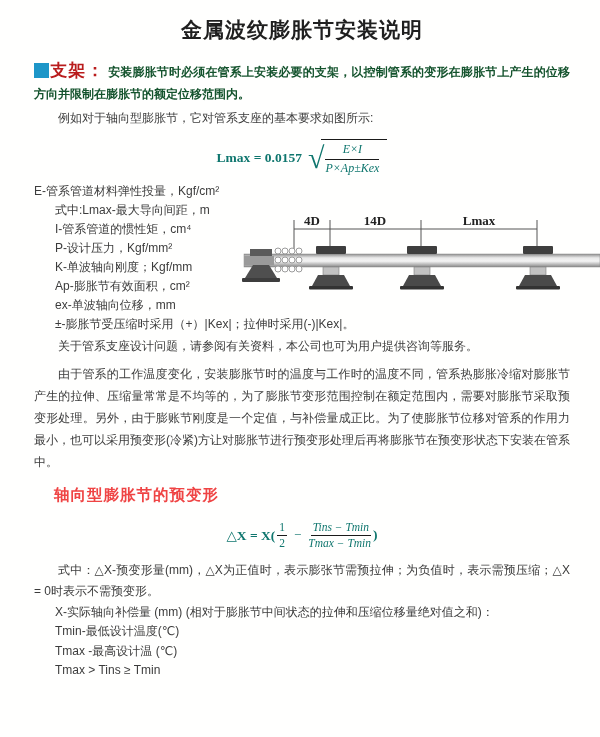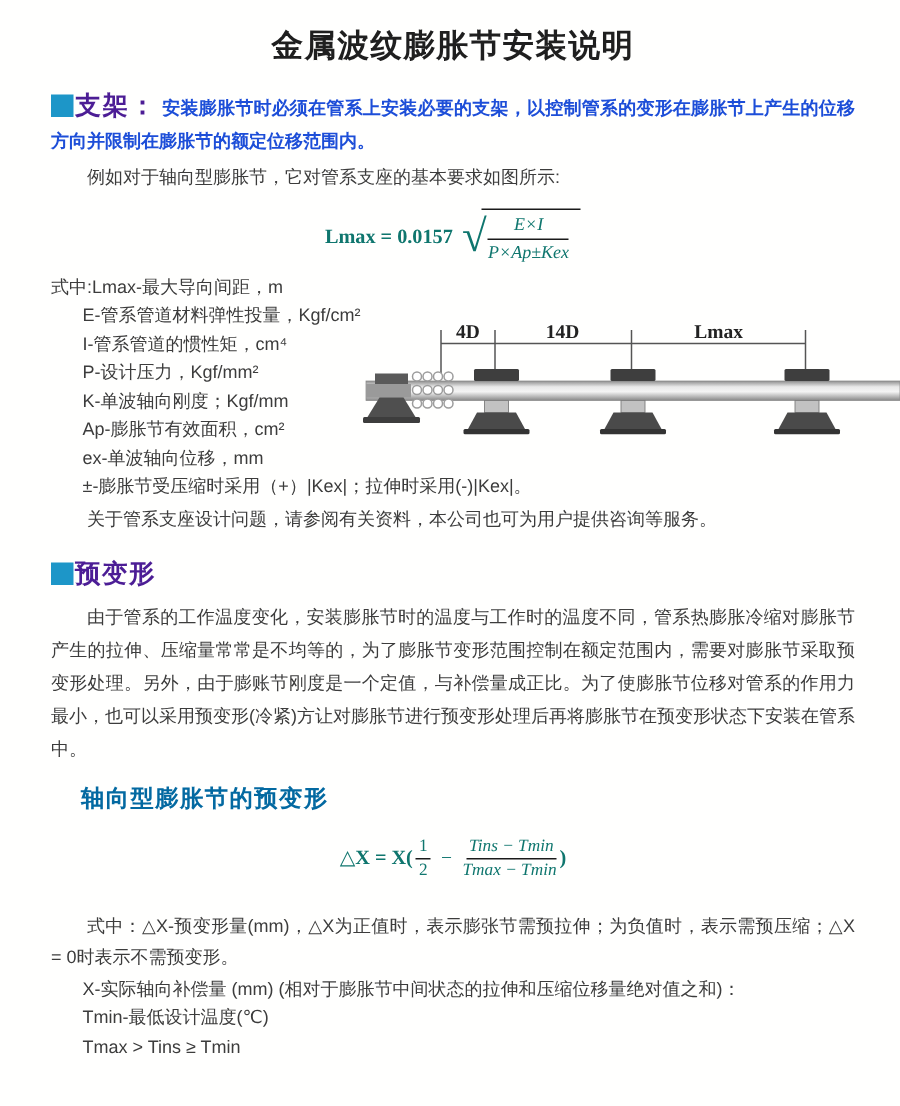--- a/index.html
+++ b/index.html
@@ -11,22 +11,22 @@
   }
   .page { width:600px; height:737px; padding:12px 30px 0 34px; position:relative; background:#fffffe; }
 
   .doc-title { text-align:center; font-size:21px; font-weight:bold; color:#1f1f1f; letter-spacing:1px; margin:4px 0 16px; }
 
   .para { line-height:22px; text-align:justify; }
   .indent { text-indent:2em; }
 
   .sec-head-inline { white-space:nowrap; }
   .marker { display:inline-block; width:15px; height:15px; background:#1d96c8; vertical-align:-2px; margin-right:1px; }
-  .sec-title { color:#4c1d95; font-size:17px; font-weight:bold; letter-spacing:1px; }
-  .bold-run { font-weight:bold; color:#1d4ed8; }
+  .sec-title { color:#b91c1c; font-size:17px; font-weight:bold; letter-spacing:1px; }
+  .bold-run { font-weight:bold; color:#14532d; }
   .p2 { margin-top:2px; }
 
   
   .formula-row { display:flex; justify-content:center; align-items:center; font-family:"Liberation Serif","DejaVu Serif",serif; color:#0f766e; }
   .f1 { margin:10px 0 6px; }
   .f1 .lhs { font-weight:bold; font-size:13.5px; margin-right:6px; }
   .sqrt-glyph { font-size:30px; font-weight:normal; line-height:0.9; margin-right:-3px; }
   .under-bar { display:inline-block; border-top:1.5px solid #1a1a1a; padding:2px 8px 0 4px; }
   .frac { display:inline-flex; flex-direction:column; text-align:center; font-style:italic; font-size:12px; line-height:1.3; }
   .frac .top { border-bottom:1px solid #1a1a1a; padding:0 3px 1px; }
@@ -46,25 +46,25 @@
   .def-list li { line-height:19px; white-space:nowrap; }
   .def-list li + li { padding-left:21px; }
   .after-defs { line-height:21px; text-indent:2em; margin-top:2px; }
 
   .diagram { position:absolute; left:208px; top:30px; width:360px; height:102px; }
   .dim-label { font-family:"Liberation Serif","DejaVu Serif",serif; font-weight:bold; font-size:13px; fill:#222; }
 
   .sec2 { margin-top:14px; }
   .pre-para { margin-top:6px; }
 
-  .sub-head { color:#0369a1; font-size:15.5px; font-weight:bold; letter-spacing:1px; margin:12px 0 2px; padding-left:20px; }
+  .sub-head { color:#ef4444; font-size:15.5px; font-weight:bold; letter-spacing:1px; margin:12px 0 2px; padding-left:20px; }
 
   .line-item { line-height:19.5px; padding-left:21px; }
   .mono-cond { padding-left:21px; line-height:19.5px; }
-  .shiZhong { line-height:21.5px; text-indent:2em; text-align:justify; margin-top:20px; }
+  .shiZhong { line-height:21.5px; text-indent:2em; text-align:justify; margin-top:10px; }
 </style>
 </head>
 <body>
 
 <div class="page">
 
   <h1 class="doc-title">金属波纹膨胀节安装说明</h1>
 
   <p class="para">
     <span class="sec-head-inline"><span class="marker"></span><span class="sec-title">支架：</span></span>
@@ -78,22 +78,22 @@
     <span class="under-bar">
       <span class="frac">
         <span class="top">E×I</span>
         <span class="bot">P×Ap±Kex</span>
       </span>
     </span>
   </div>
 
   <div class="defs-wrap">
     <ul class="def-list">
+      <li>E-管系管道材料弹性投量，Kgf/cm²</li>
       <li>式中:Lmax-最大导向间距，m</li>
-      <li>E-管系管道材料弹性投量，Kgf/cm²</li>
       <li>I-管系管道的惯性矩，cm⁴</li>
       <li>P-设计压力，Kgf/mm²</li>
       <li>K-单波轴向刚度；Kgf/mm</li>
       <li>Ap-膨胀节有效面积，cm²</li>
       <li>ex-单波轴向位移，mm</li>
       <li>±-膨胀节受压缩时采用（+）|Kex|；拉伸时采用(-)|Kex|。</li>
     </ul>
 
     <svg class="diagram" viewBox="0 0 360 102">
       <defs>
@@ -154,23 +154,20 @@
         <rect x="281" y="34" width="30" height="8" rx="1" fill="#3e3e3e"></rect>
         <rect x="288" y="55" width="16" height="8" fill="#c2c2c2" stroke="#7d7d7d" stroke-width="0.6"></rect>
         <polygon points="283,63 309,63 315,74 277,74" fill="#4a4a4a"></polygon>
         <rect x="274" y="74" width="44" height="3.5" rx="1" fill="#333"></rect>
       </g>
     </svg>
   </div>
 
   <p class="after-defs">关于管系支座设计问题，请参阅有关资料，本公司也可为用户提供咨询等服务。</p>
 
-  <div class="sec2">
-    <span class="marker"></span><span class="sec-title">预变形</span>
-  </div>
   <p class="para indent pre-para">由于管系的工作温度变化，安装膨胀节时的温度与工作时的温度不同，管系热膨胀冷缩对膨胀节产生的拉伸、压缩量常常是不均等的，为了膨胀节变形范围控制在额定范围内，需要对膨胀节采取预变形处理。另外，由于膨账节刚度是一个定值，与补偿量成正比。为了使膨胀节位移对管系的作用力最小，也可以采用预变形(冷紧)方让对膨胀节进行预变形处理后再将膨胀节在预变形状态下安装在管系中。</p>
 
   <h2 class="sub-head">轴向型膨胀节的预变形</h2>
 
   <div class="formula-row f2">
     <span class="pre">△X = X(</span>
     <span class="sfrac">
       <span class="top">1</span>
       <span>2</span>
     </span>
@@ -178,15 +175,16 @@
     <span class="sfrac ital">
       <span class="top">Tins − Tmin</span>
       <span>Tmax − Tmin</span>
     </span>
     <span class="post">)</span>
   </div>
 
   <p class="shiZhong">式中：△X-预变形量(mm)，△X为正值时，表示膨张节需预拉伸；为负值时，表示需预压缩；△X = 0时表示不需预变形。</p>
   <div class="line-item">X-实际轴向补偿量 (mm) (相对于膨胀节中间状态的拉伸和压缩位移量绝对值之和)：</div>
   <div class="line-item">Tmin-最低设计温度(℃)</div>
+  <div class="line-item">Tmax -最高设计温 (℃)</div>
   <div class="mono-cond">Tmax &gt; Tins ≥ Tmin</div>
 
 </div>
 
 </body></html>

